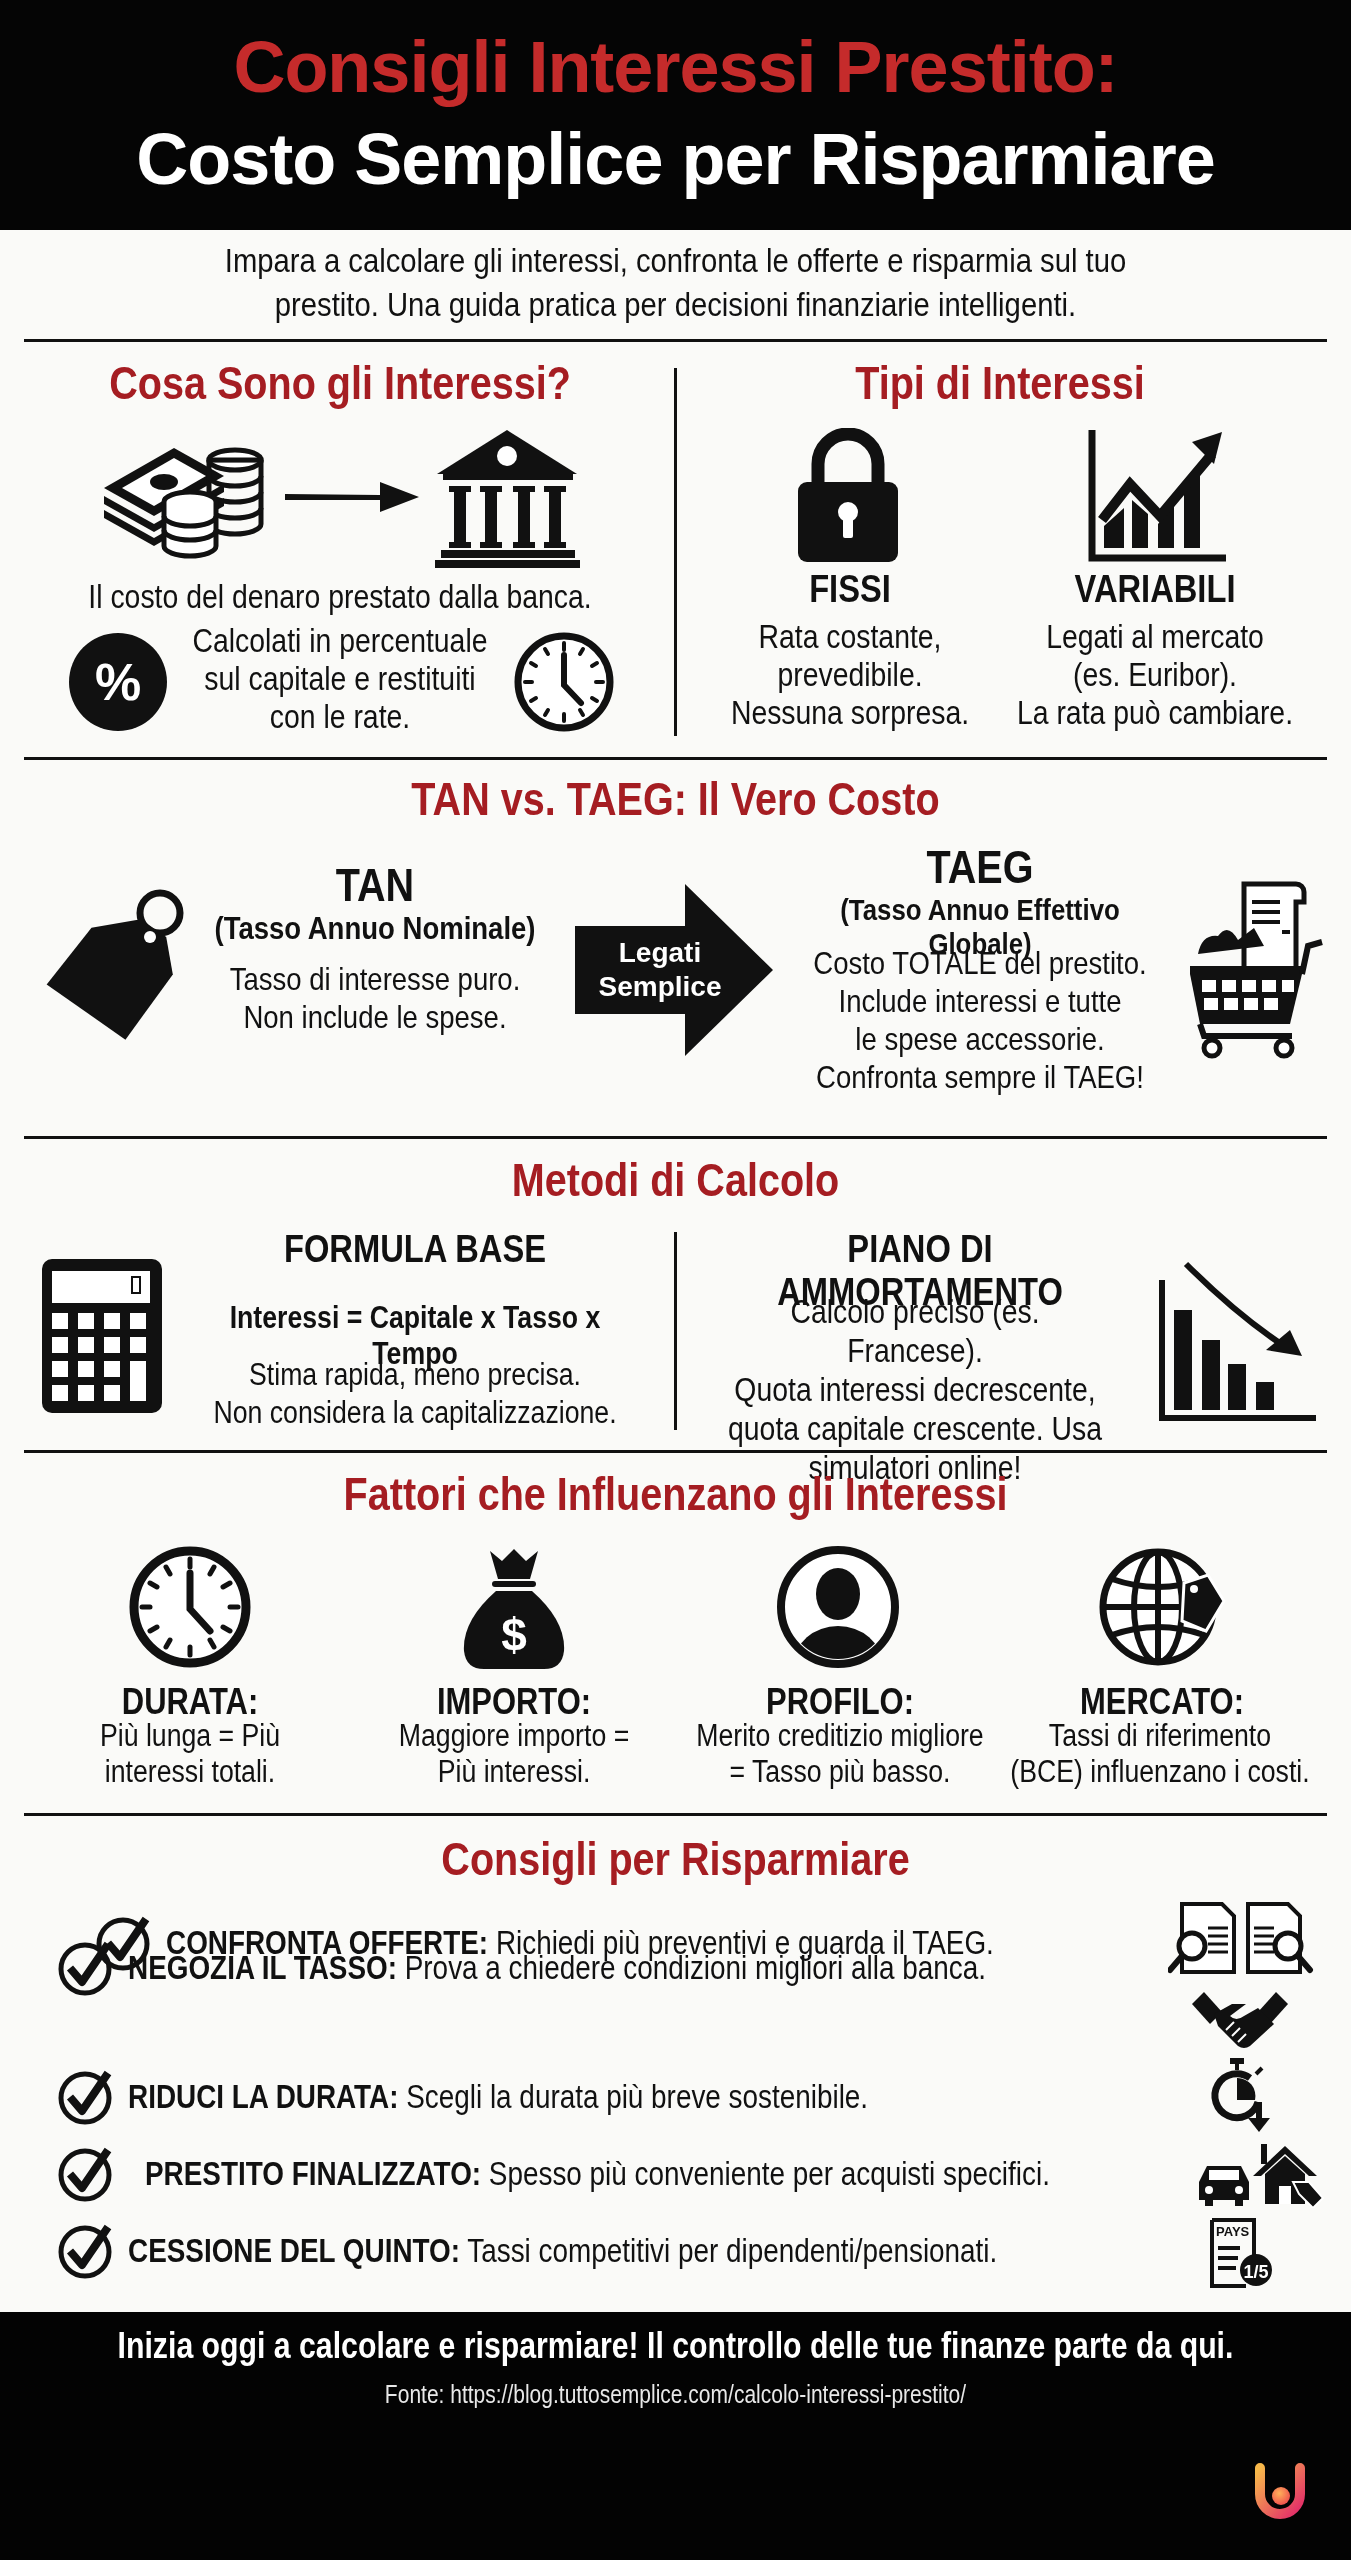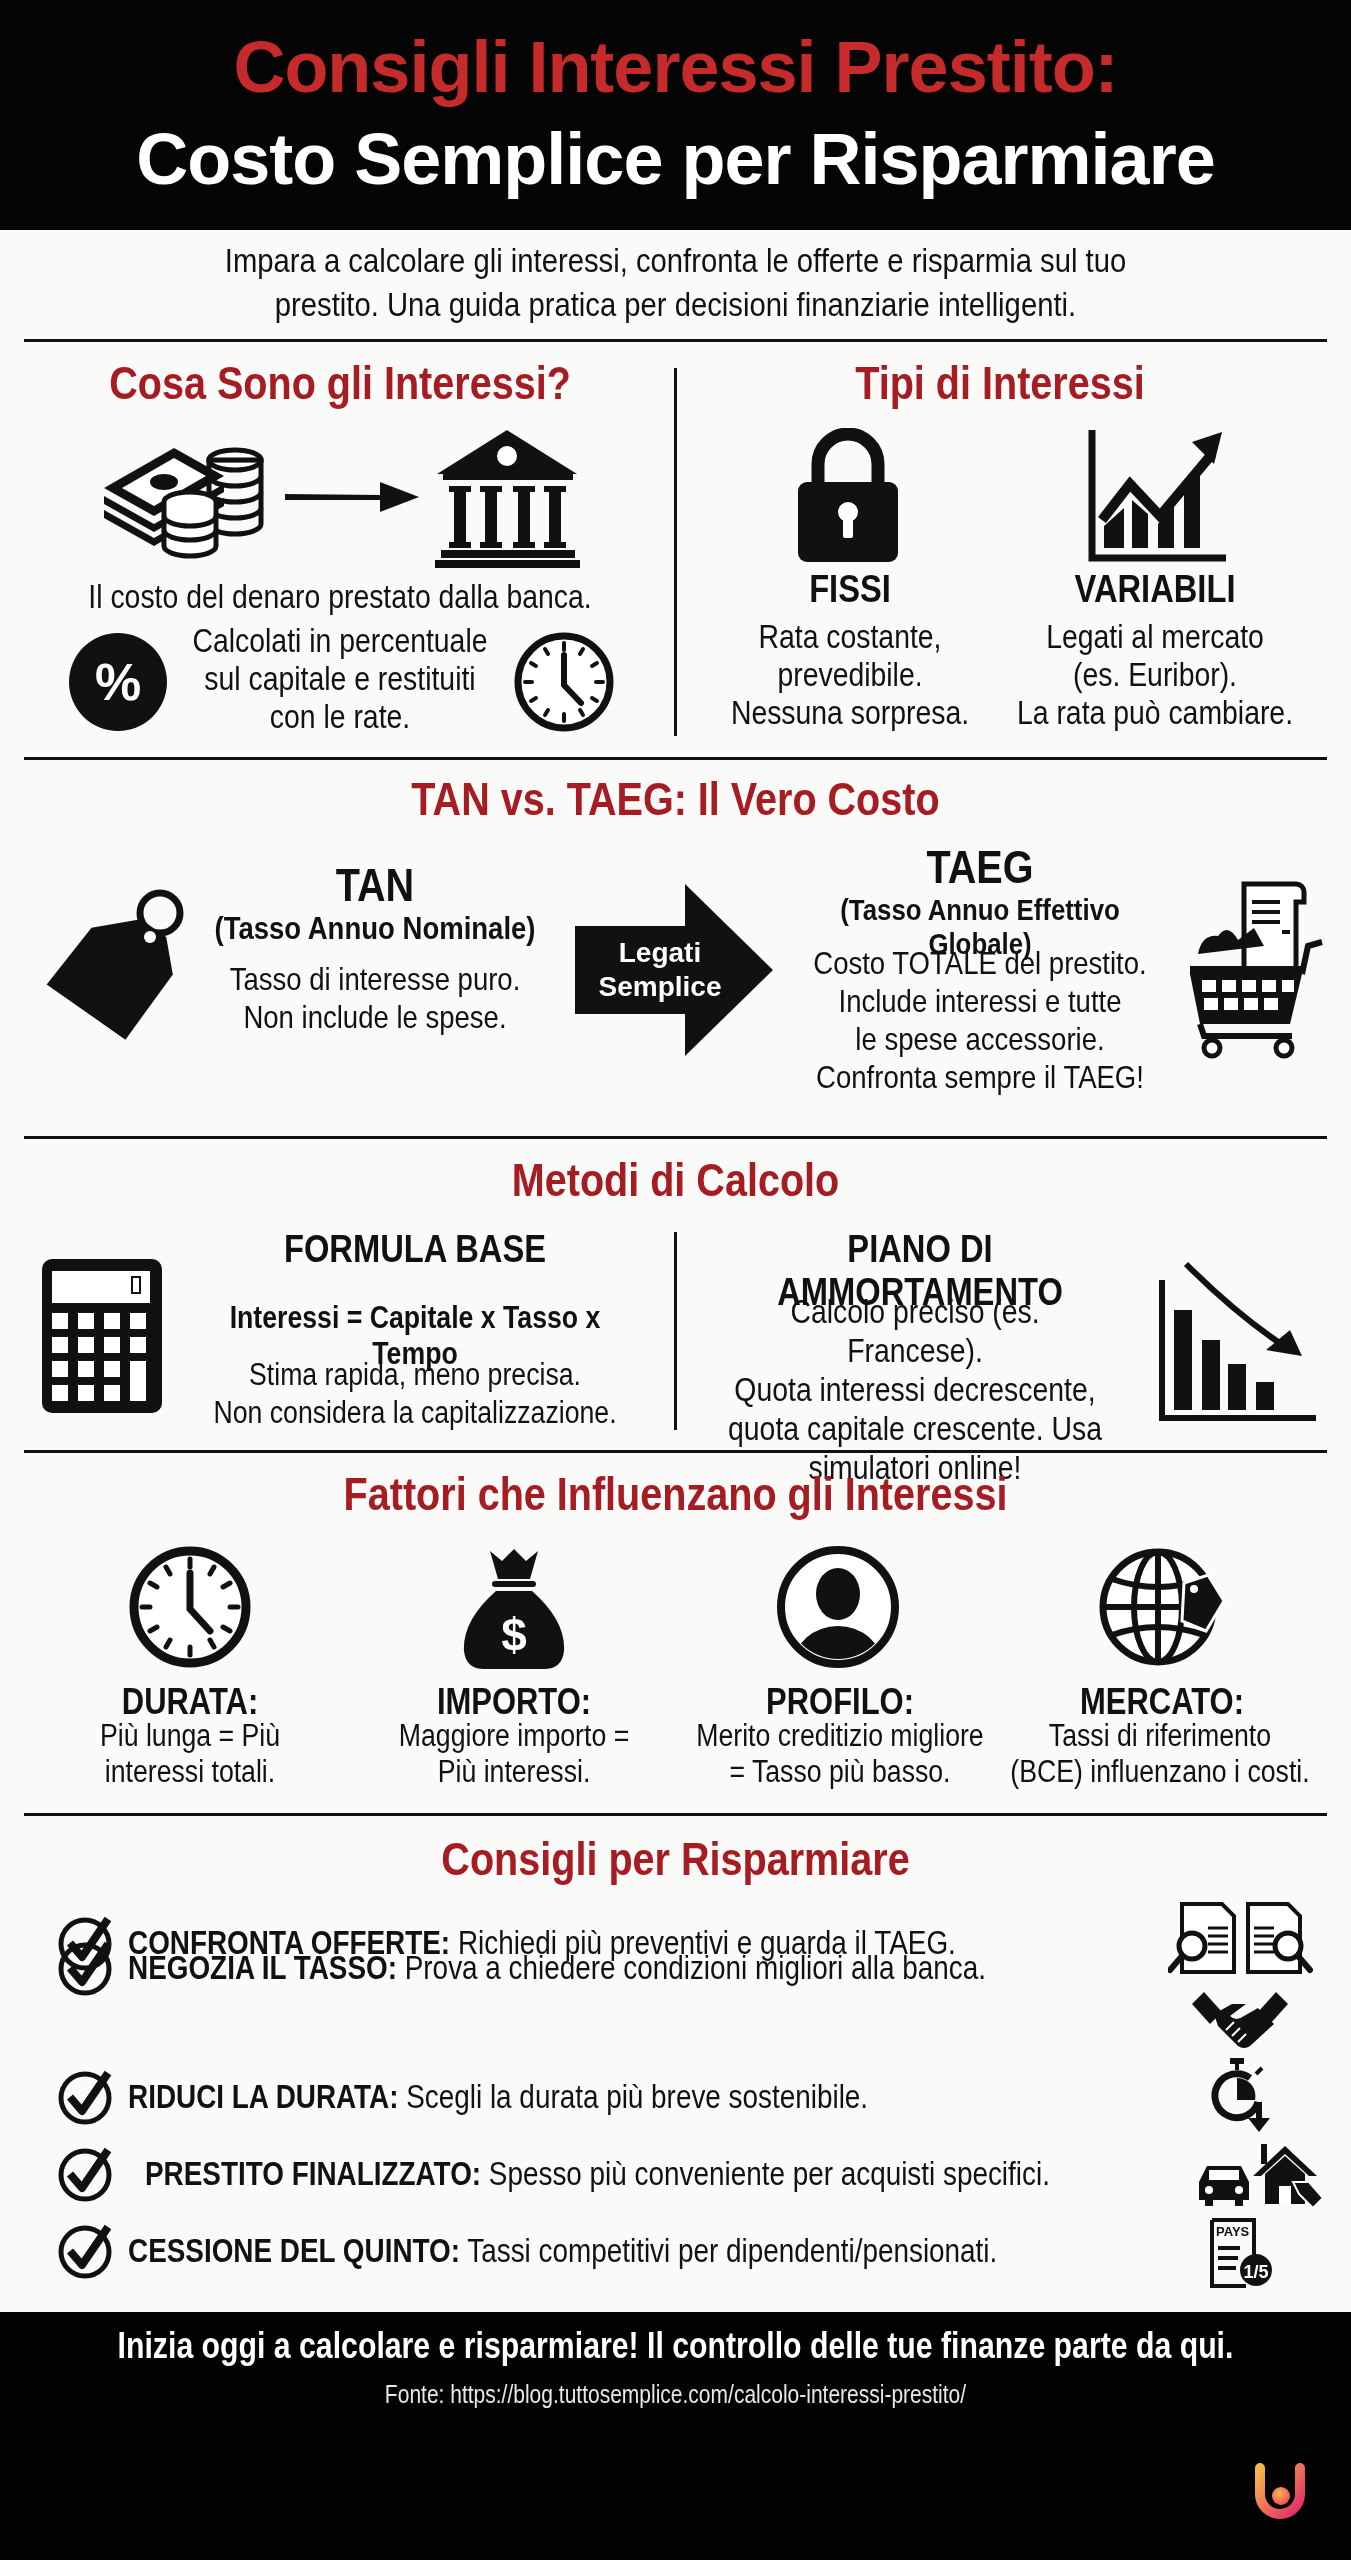--- a/index.html
+++ b/index.html
@@ -386,21 +386,21 @@
 </div>
 <div class="abs body-txt" style="left:980px; top:1718px; width:360px; font-size:31px; line-height:36px;">
   <div>Tassi di riferimento</div>
   <div>(BCE) influenzano i costi.</div>
 </div>
 
 <div class="abs hdiv" style="top:1813px;"></div>
 
 <div class="abs sec-title" style="left:0; top:1832px; width:1351px;">Consigli per Risparmiare</div>
 
-<div class="abs tip" style="top:1912px;">
+<div class="abs tip" style="top:1912px;justify-content:flex-end;">
   <svg class="check" viewBox="0 0 58 58">
       <circle cx="29" cy="31" r="24" fill="none" stroke="#111" stroke-width="5"></circle>
       <polyline points="14,30 26,44 52,6" fill="none" stroke="#111" stroke-width="8" stroke-linejoin="round"></polyline>
     </svg>
   <div class="tiptext"><b>CONFRONTA OFFERTE:</b><span> Richiedi più preventivi e guarda il TAEG.</span></div>
 </div>
 <div class="abs tip" style="top:1937px;">
   <svg class="check" viewBox="0 0 58 58">
       <circle cx="29" cy="31" r="24" fill="none" stroke="#111" stroke-width="5"></circle>
       <polyline points="14,30 26,44 52,6" fill="none" stroke="#111" stroke-width="8" stroke-linejoin="round"></polyline>

